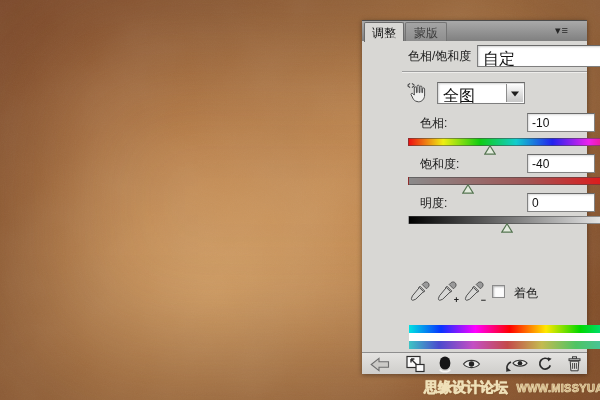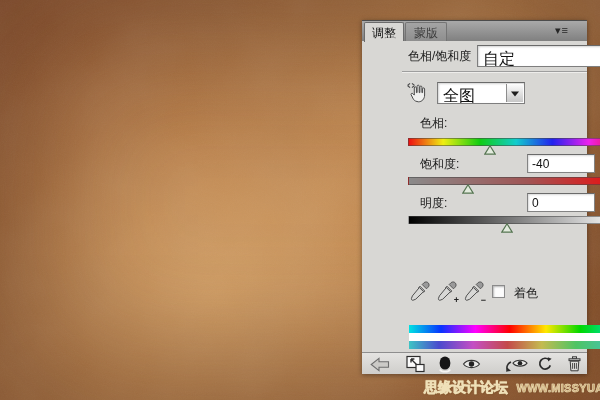--- a/index.html
+++ b/index.html
@@ -178,20 +178,21 @@
       </svg>
     </div>
     <div class="combo" style="left:35px; top:41px; width:88px;">
       <span class="txt">全图</span>
       <span class="btn">
           <span class="caret"></span>
         </span>
     </div>
 
     <div class="lbl" style="left:18px; top:74px;">色相:</div>
+    <input class="val" style="top: 72px;" value="-10">
     <div class="bar bar-hue" style="top:97px;"></div>
     <div class="marker-track" style="top:104px;">
       <svg class="marker" width="12" height="10" viewBox="0 0 12 10" style="left: 38%;">
         <polygon points="6,0.8 11.2,9.2 0.8,9.2" fill="#e2ebdd" stroke="#567552" stroke-width="1.2"></polygon>
       </svg>
     </div>
 
     <div class="lbl" style="left:18px; top:115px;">饱和度:</div>
     <input class="val" style="top: 113px;" value="-40">
     <div class="bar bar-sat" style="top:136px;"></div>

